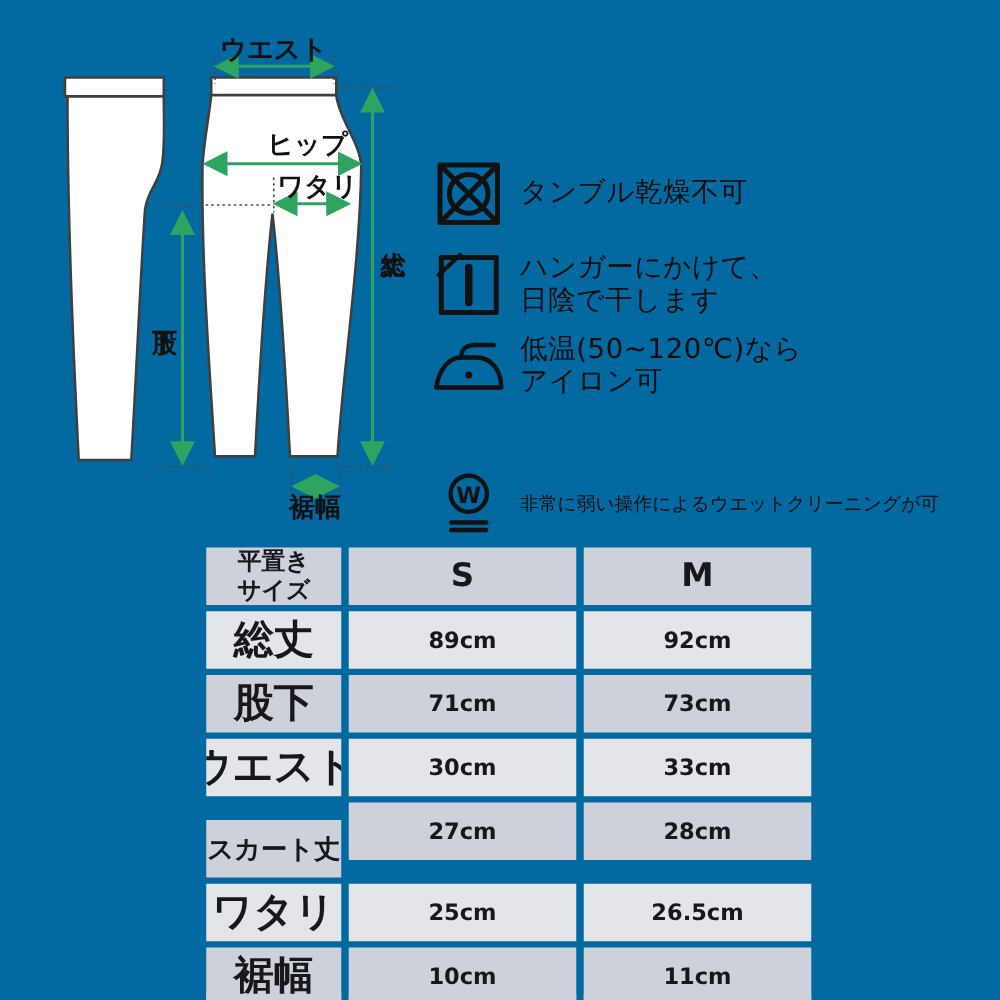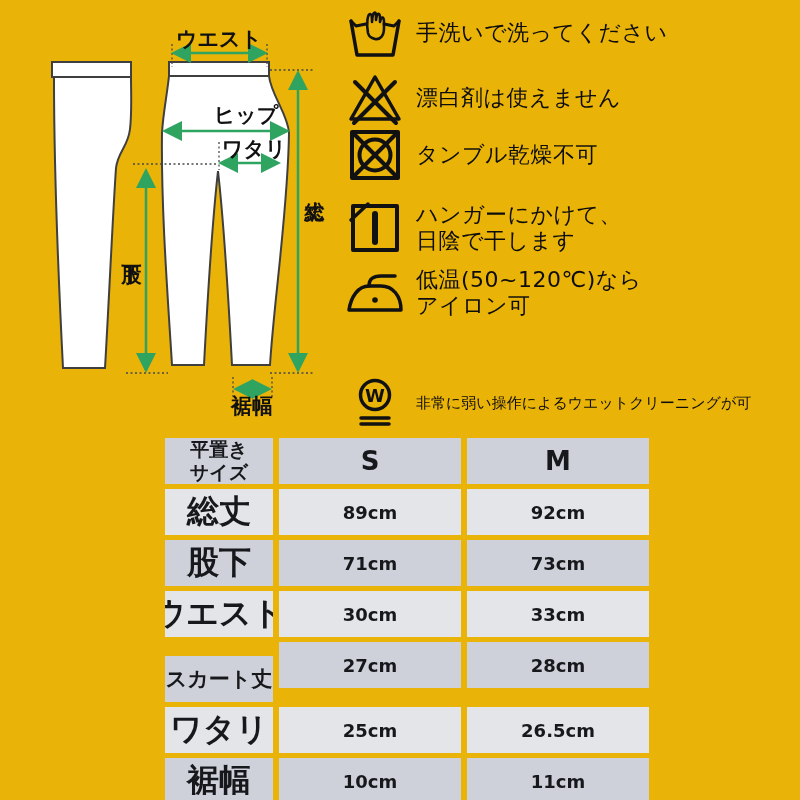--- a/index.html
+++ b/index.html
@@ -1,17 +1,17 @@
 <!DOCTYPE html>
 <html><head>
 <meta charset="utf-8">
 <style>
   html,body { margin:0; padding:0; background:#ffffff; }
   body { font-family:"DejaVu Sans", sans-serif; }
-  .page { position:relative; width:800px; height:800px; background:#eab308; overflow:hidden; }
+  .page { position:relative; width:800px; height:800px; background:#0369a1; overflow:hidden; }
 
   
   .diagram-svg { position:absolute; left:0; top:0; }
   .m-label { font-size:21px; font-weight:700; fill:#111; }
   .v-label { font-size:20px; font-weight:700; fill:#111; writing-mode:vertical-rl; text-orientation:upright; }
 
   
   .care { position:absolute; left:346px; top:0; width:454px; height:436px; }
   .care-row { position:absolute; left:0; display:flex; align-items:center; gap:12px; }
   .care-text { color:#0d0d0d; font-size:22px; font-weight:500; line-height:1.18; letter-spacing:0.5px; white-space:nowrap; }
@@ -82,46 +82,21 @@
     <text class="m-label" text-anchor="middle" x="219" y="46">ウエスト</text>
     <text class="m-label" text-anchor="middle" x="246" y="122">ヒップ</text>
     <text class="m-label" text-anchor="middle" x="254" y="156">ワタリ</text>
     <text class="v-label" x="132" y="249">股下</text>
     <text class="v-label" x="315" y="186">総丈</text>
     <text class="m-label" text-anchor="middle" x="252" y="413">裾幅</text>
   </svg>
 
   <div class="care">
 
-    <div class="care-row" style="top:4px;height:58px">
-      <svg class="care-icon" width="58" height="56" viewBox="0 0 56 56" fill="none" stroke="#111" stroke-width="3.5" stroke-linecap="round" stroke-linejoin="round">
-        <path d="M4,16 L10,50 L46,50 L52,16"></path>
-        <path d="M4,16 L9,21 L19,19" stroke-width="3"></path>
-        <path d="M52,16 L47,21 L37,19" stroke-width="3"></path>
-        <path d="M21,28 C19,17 21,9 23,9 C25,9 25,13 25,17 C25,9 28,5 29,9 L29,15
-                 C30,7 33,7 33,13 L33,17 C34,11 37,11 37,17 L37,23
-                 C37,31 33,35 28,34 C24,33 22,32 21,28 Z" stroke-width="2.6"></path>
-      </svg>
-      <div class="care-text">
-        <div>手洗いで洗ってください</div>
-        <div></div>
-      </div>
-    </div>
 
-    <div class="care-row" style="top:70px;height:56px">
-      <svg class="care-icon" width="58" height="56" viewBox="0 0 56 56" fill="none" stroke="#111" stroke-width="3.5" stroke-linecap="round" stroke-linejoin="round">
-        <path d="M28,7 L4,49 L52,49 Z"></path>
-        <line x1="8" y1="12" x2="49" y2="53" stroke-width="4"></line>
-        <line x1="48" y1="12" x2="7" y2="53" stroke-width="4"></line>
-      </svg>
-      <div class="care-text">
-        <div>漂白剤は使えません</div>
-        <div></div>
-      </div>
-    </div>
 
     <div class="care-row" style="top:126px;height:58px">
       <svg class="care-icon" width="58" height="56" viewBox="0 0 56 56" fill="none" stroke="#111" stroke-width="4" stroke-linecap="round" stroke-linejoin="round">
         <rect x="5" y="5" width="46" height="46"></rect>
         <circle cx="28" cy="28" r="15.5"></circle>
         <line x1="8" y1="8" x2="48" y2="48"></line>
         <line x1="48" y1="8" x2="8" y2="48"></line>
       </svg>
       <div class="care-text">
         <div>タンブル乾燥不可</div>

